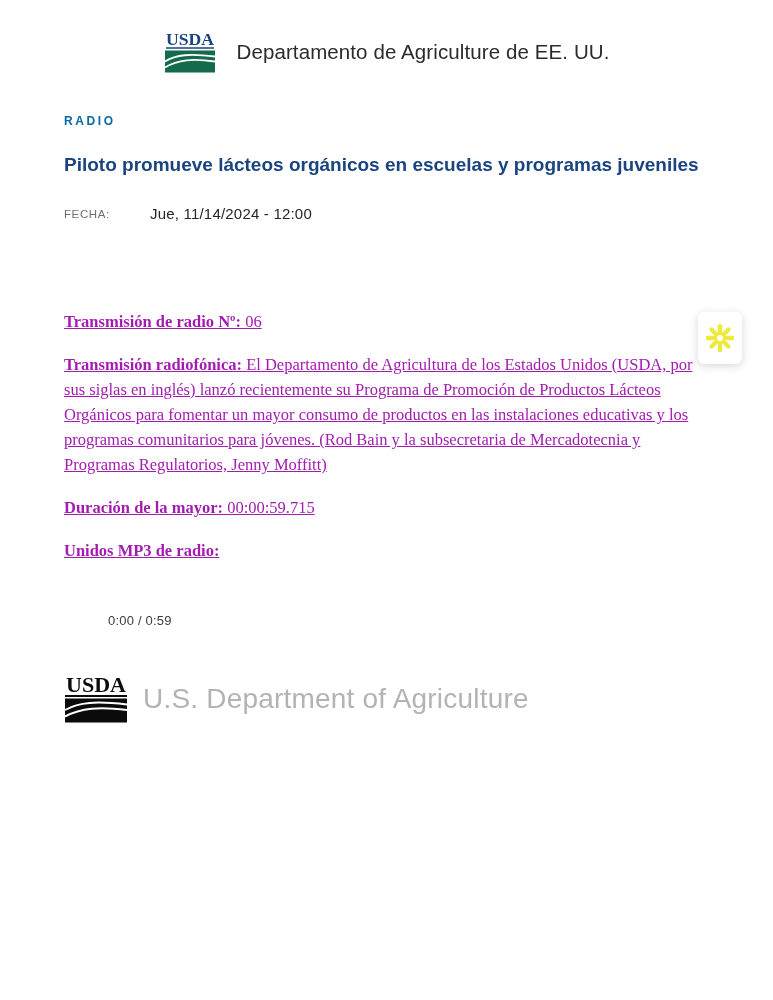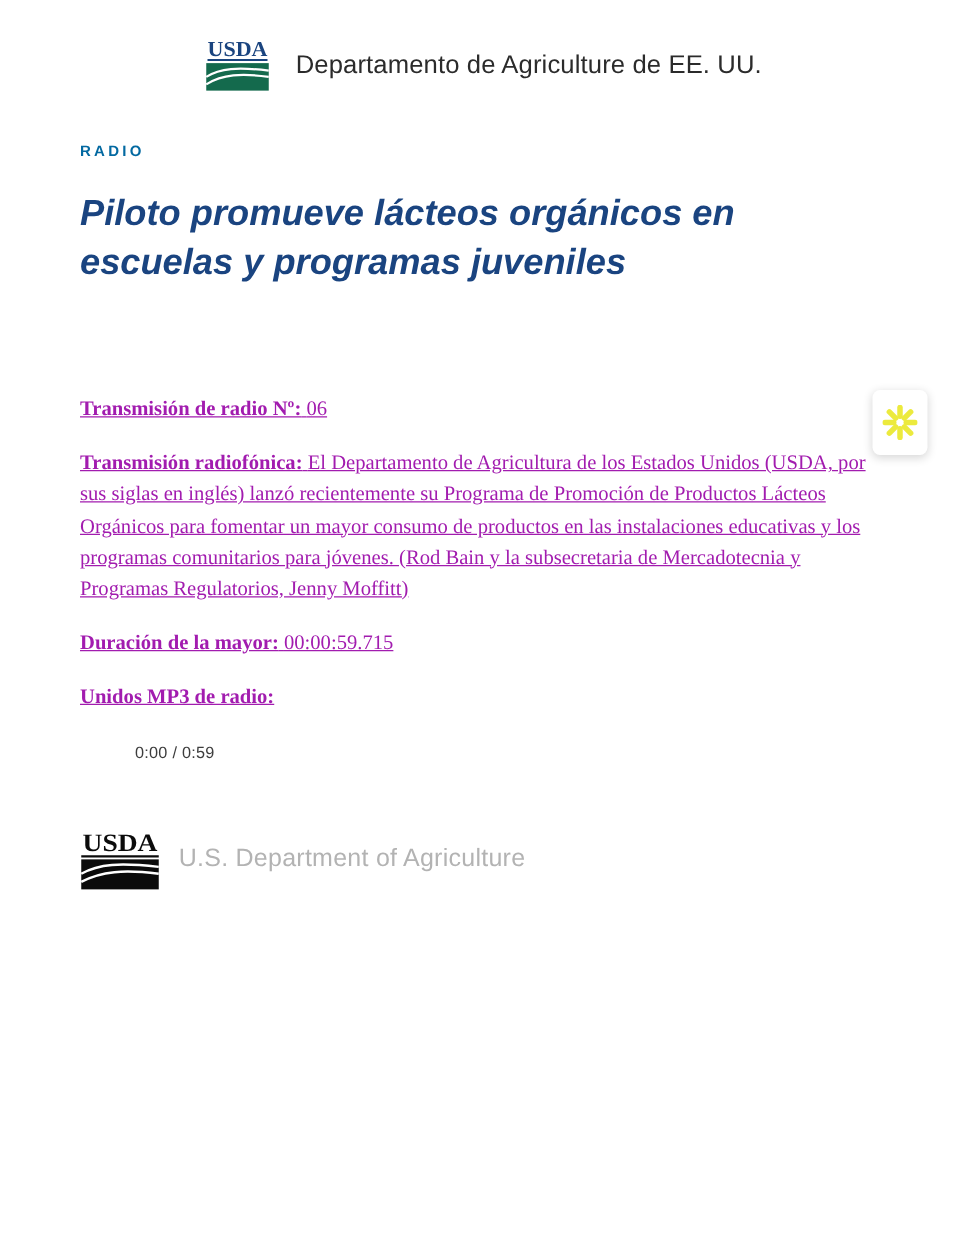--- a/index.html
+++ b/index.html
@@ -33,25 +33,24 @@
     margin-top: 40px;
     color: #0369a1;
     font-size: 12px;
     font-weight: 700;
     letter-spacing: 2.6px;
   }
 
   h1.article-title {
     margin: 24px 0 0 0;
     color: #1a4480;
-    font-size: 29px;
+    font-size: 19px;
     font-weight: 700;
     line-height: 1.35;
     max-width: 642px;
-    font-style: italic;
   }
 
   .meta-row {
     display: flex;
     align-items: center;
     min-height: 22px;
   }
   .meta-row.date-row { margin-top: 25px; }
   .meta-row.share-row { margin-top: 11px; }
   .meta-label {
@@ -99,40 +98,40 @@
     color: #a21caf;
     line-height: 1.52;
     max-width: 648px;
     text-decoration: underline;
   }
   .article-body p { margin: 0 0 18px 0; }
   .article-body strong { font-weight: 700; }
 
   
   .audio-player {
-    margin-top: 25px;
+    margin-top: 42px;
     padding-left: 44px;
     height: 30px;
-    display: flex; align-items: flex-start;
+    display: flex; align-items: center;
   }
   .audio-time {
     font-size: 13px;
     color: #3d3d3d;
     letter-spacing: 0.2px;
   }
 
   
   .site-footer {
     margin: 40px 0 0 64px;
     display: flex;
     align-items: center;
     gap: 15px;
   }
   .footer-agency {
-    font-size: 20px;
+    font-size: 28px;
     color: #b3b3b3;
     letter-spacing: 0.2px;
   }
 </style>
 </head>
 <body>
 
 <header class="site-header">
   <a style="display:block; line-height:0;">
     <svg width="52" height="44" viewBox="0 0 52 44">
@@ -145,20 +144,24 @@
   </a>
   <div class="header-agency">Departamento de Agriculture de EE. UU.</div>
 </header>
 
 <main class="container">
 
   <div class="category">RADIO</div>
 
   <h1 class="article-title">Piloto promueve lácteos orgánicos en escuelas y programas juveniles</h1>
 
+  <div class="meta-row date-row">
+    <span class="meta-label">FECHA:</span>
+    <span class="date-value">Jue, 11/14/2024 - 12:00</span>
+  </div>
 
 
   <div class="article-body">
     <p>
       <strong>Transmisión de radio Nº:</strong>
       <span>06</span>
     </p>
     <p>
       <strong>Transmisión radiofónica:</strong>
       <span>El Departamento de Agricultura de los Estados Unidos (USDA, por sus siglas en inglés) lanzó recientemente su Programa de Promoción de Productos Lácteos Orgánicos para fomentar un mayor consumo de productos en las instalaciones educativas y los programas comunitarios para jóvenes. (Rod Bain y la subsecretaria de Mercadotecnia y Programas Regulatorios, Jenny Moffitt)</span>

